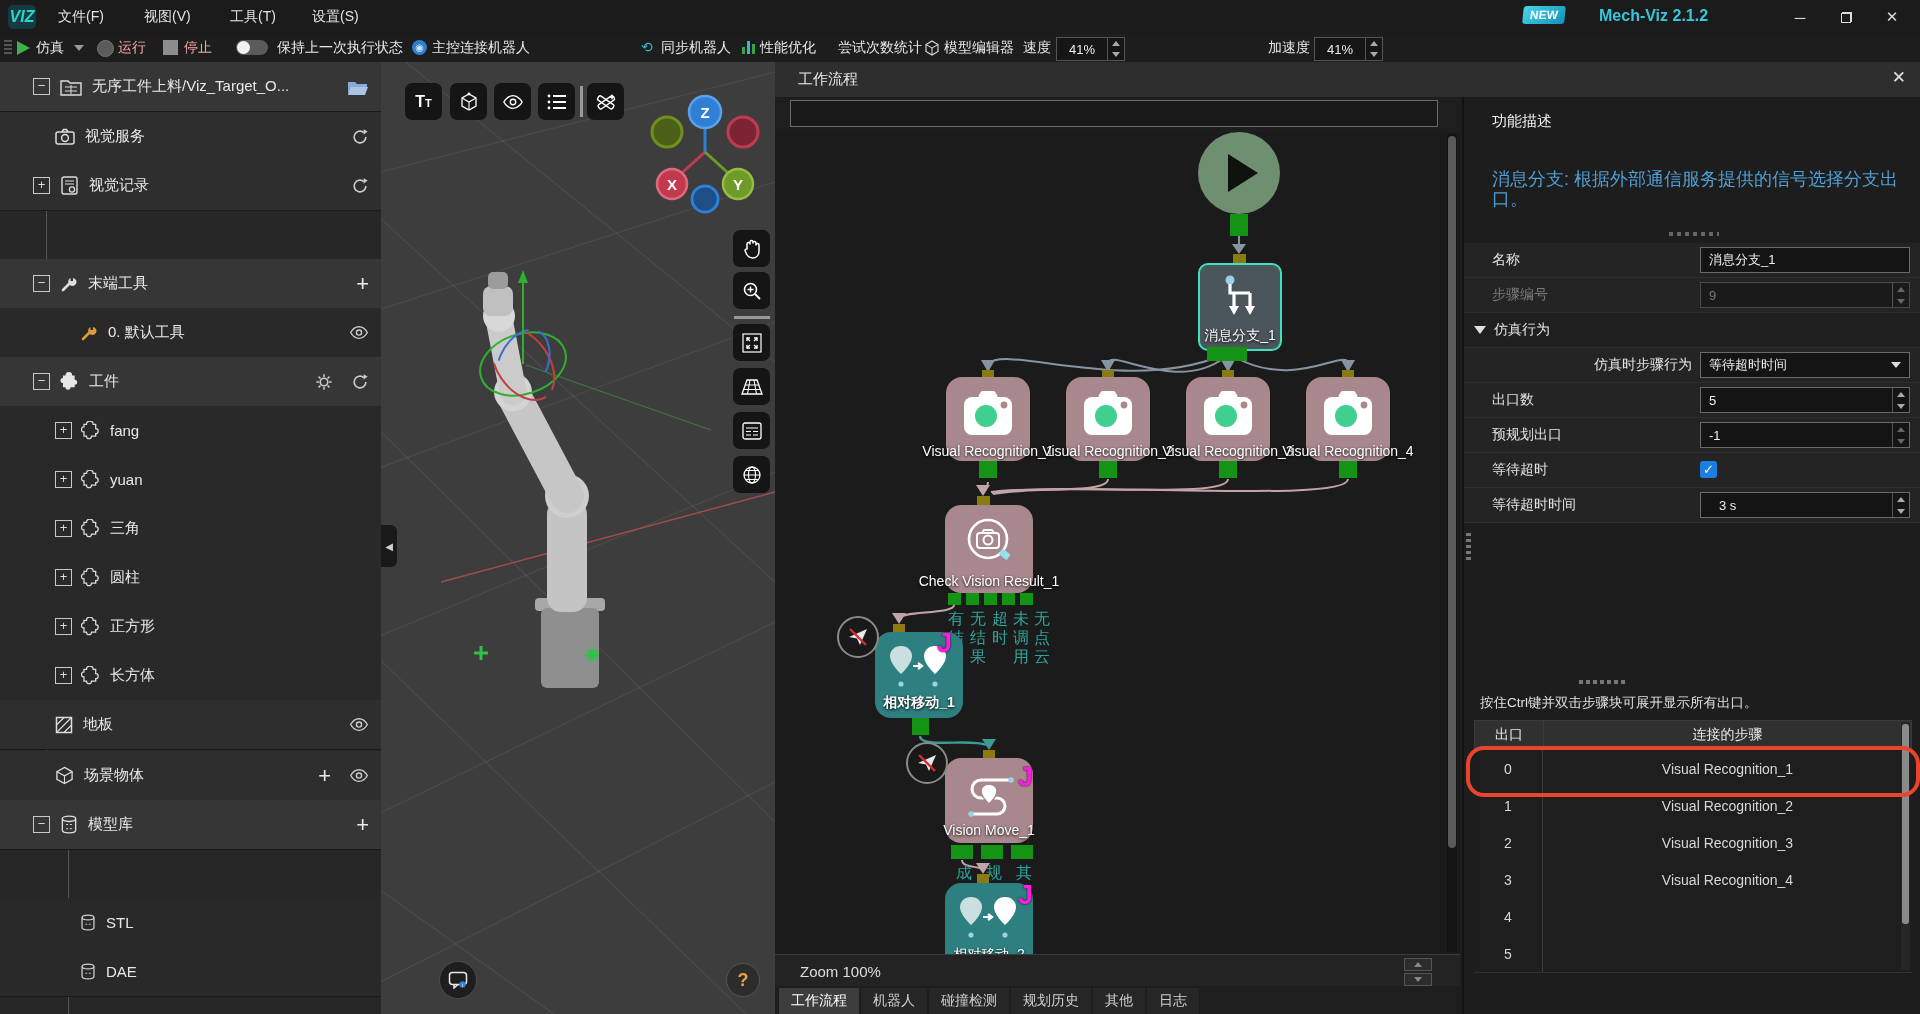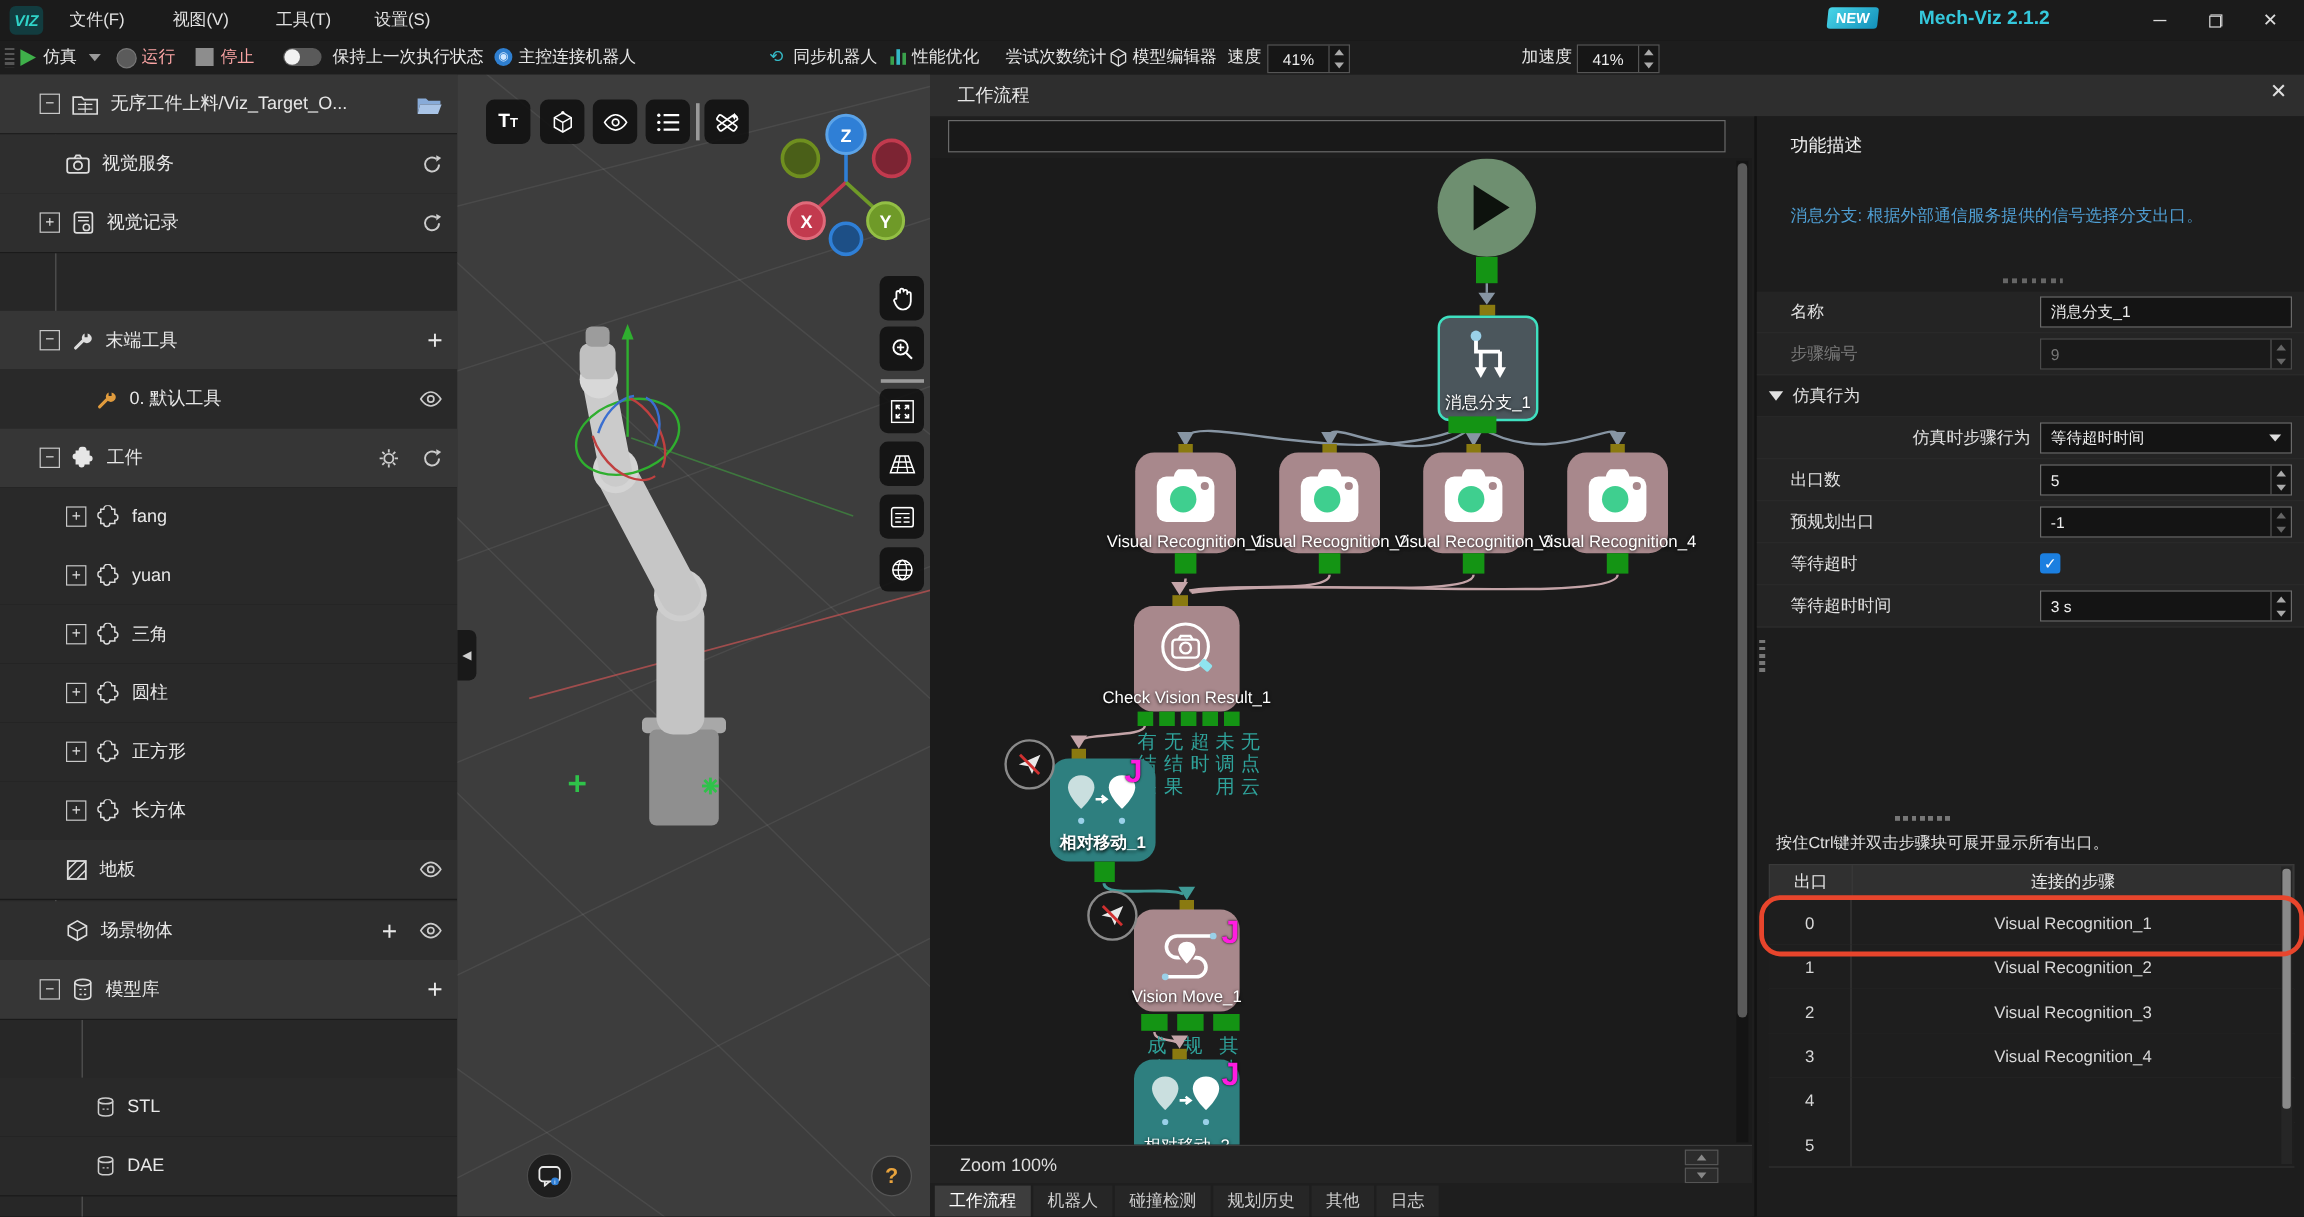--- a/index.html
+++ b/index.html
@@ -4,21 +4,21 @@
 <style>
   html,body{margin:0;padding:0;background:#101010;}
   #app{position:relative;width:1920px;height:1014px;background:#1e1e1e;overflow:hidden;
        font-family:"Liberation Sans","DejaVu Sans",sans-serif;color:#e6e6e6;font-size:14px;}
   .a{position:absolute;}
   .row{display:flex;align-items:center;}
   
   #titlebar{left:0;top:0;width:1920px;height:34px;background:#1b1b1b;border-bottom:1px solid #141414;}
   .menu-item{color:#e2e2e2;font-size:14px;padding:0 6px;height:34px;display:flex;align-items:center;}
   .logo{width:28px;height:24px;border-radius:5px;background:#123c3f;color:#2fd3c8;font-weight:bold;
-        font-style:italic;font-size:13px;display:flex;align-items:center;justify-content:center;}
+        font-style:italic;font-size:16px;display:flex;align-items:center;justify-content:center;}
   .winbtn{width:44px;height:30px;display:flex;align-items:center;justify-content:center;color:#dcdcdc;font-size:15px;}
   .badge-new{background:linear-gradient(135deg,#49d6e8,#1390bb);color:#fff;font-weight:bold;font-size:12px;
         padding:2px 7px;border-radius:3px;transform:skewX(-6deg);}
   .app-title{color:#35c8dc;font-weight:bold;font-size:16px;}
   
   #toolbar{left:0;top:34px;width:1920px;height:28px;background:#1d1d1d;border-bottom:1px solid #101010;}
   .tbtxt{font-size:14px;color:#e8e8e8;}
   .tbtxt.dim{color:#fca5a5;}
   .spinbox{background:#161616;border:1px solid #555;height:22px;display:flex;align-items:center;}
   .spinval{padding:0 8px;font-size:13px;color:#eee;min-width:34px;text-align:center;}
@@ -779,21 +779,21 @@
     <div class="tab active">工作流程</div>
     <div class="tab">机器人</div>
     <div class="tab">碰撞检测</div>
     <div class="tab">规划历史</div>
     <div class="tab">其他</div>
     <div class="tab">日志</div>
   </div>
 
   <div class="a" id="props">
     <div class="a" style="left:28px;top:15px;font-size:15px;color:#f0f0f0;">功能描述</div>
-    <div class="a" style="left:28px;top:72px;width:420px;font-size:14px;color:#4f9fd4;line-height:20px;">消息分支: 根据外部通信服务提供的信号选择分支出口。</div>
+    <div class="a" style="left:28px;top:72px;width:420px;font-size:18px;color:#4f9fd4;line-height:20px;">消息分支: 根据外部通信服务提供的信号选择分支出口。</div>
     <div class="a" style="left:205px;top:135px;width:50px;height:4px;background:repeating-linear-gradient(90deg,#666 0 4px,transparent 4px 8px);"></div>
 
     <div class="prow" style="top:146px;">
       <div class="plabel">名称</div>
     </div>
     <div class="ctrl" style="top:150px;">
       <div class="val">消息分支_1</div>
     </div>
 
     <div class="prow" style="top:181px;">
@@ -855,21 +855,21 @@
     </div>
 
     <div class="prow" style="top:356px;">
       <div class="plabel">等待超时</div>
     </div>
     <div class="a checkbox" style="left:236px;top:364px;">✓</div>
 
     <div class="prow" style="top:391px;">
       <div class="plabel">等待超时时间</div>
     </div>
-    <div class="ctrl" style="top:395px;">
+    <div class="ctrl" style="top:395px;padding-left:10px;">
       <div class="val" ind="">3 s</div>
       <div class="spincol" style="height:24px;">
           <div>
             <span class="arr-up"></span>
           </div>
           <div>
             <span class="arr-dn"></span>
           </div>
         </div>
     </div>

